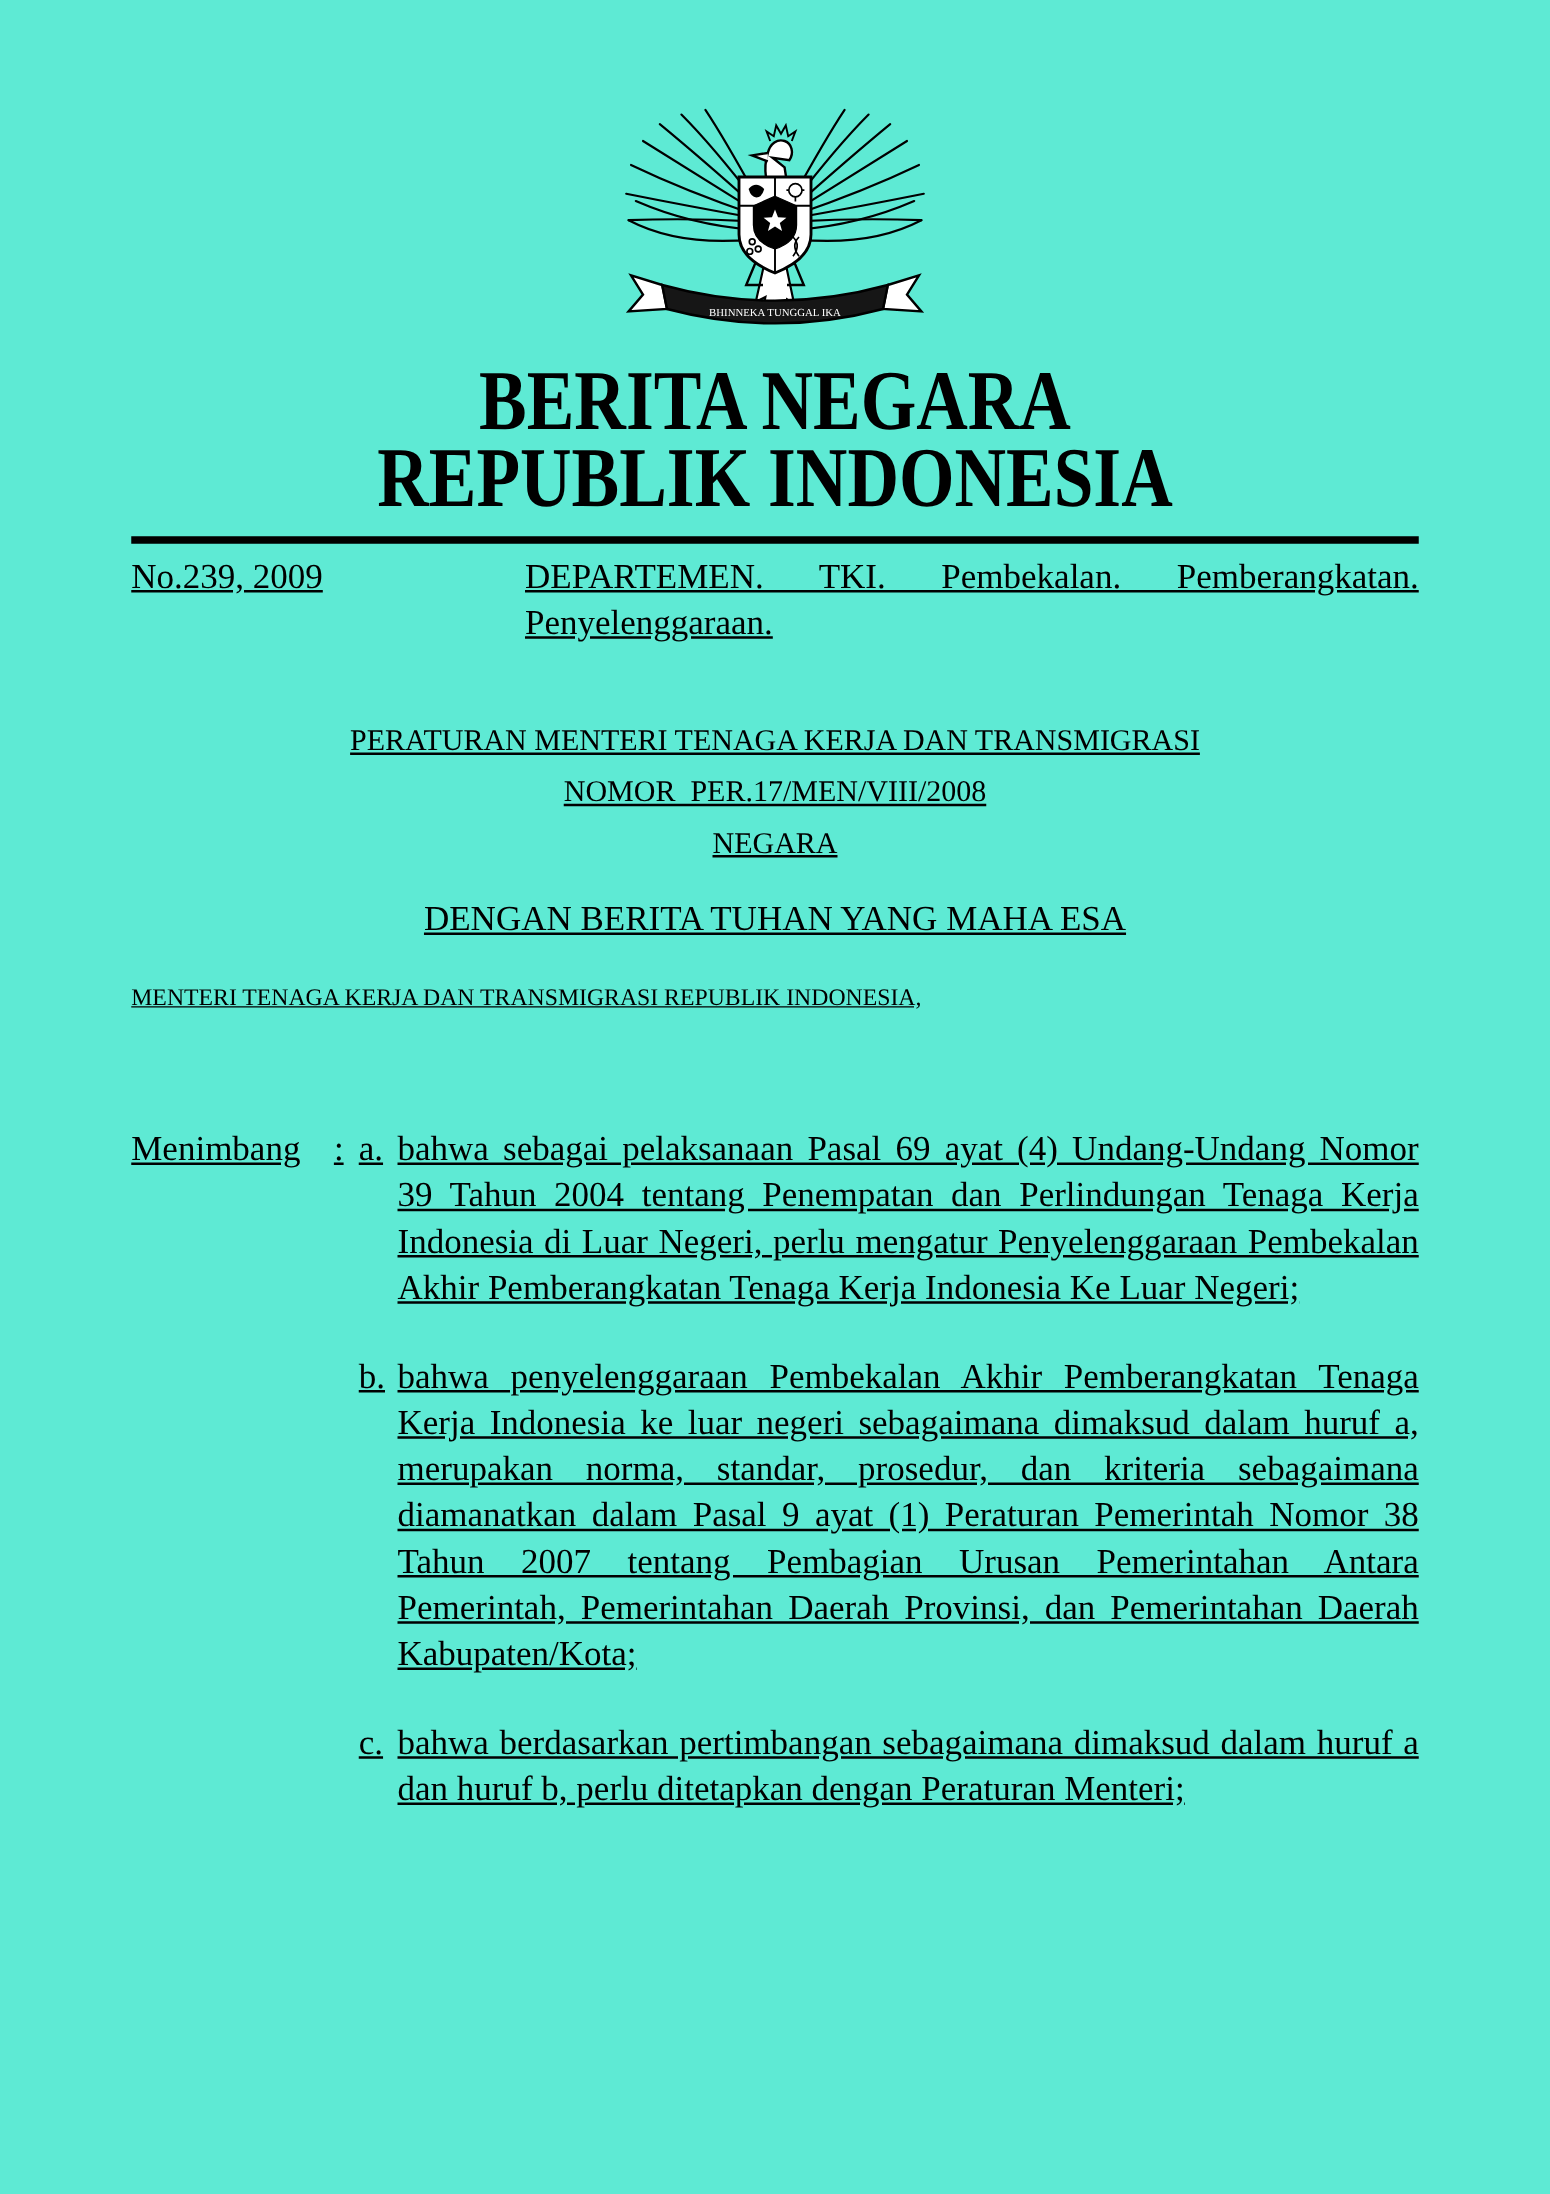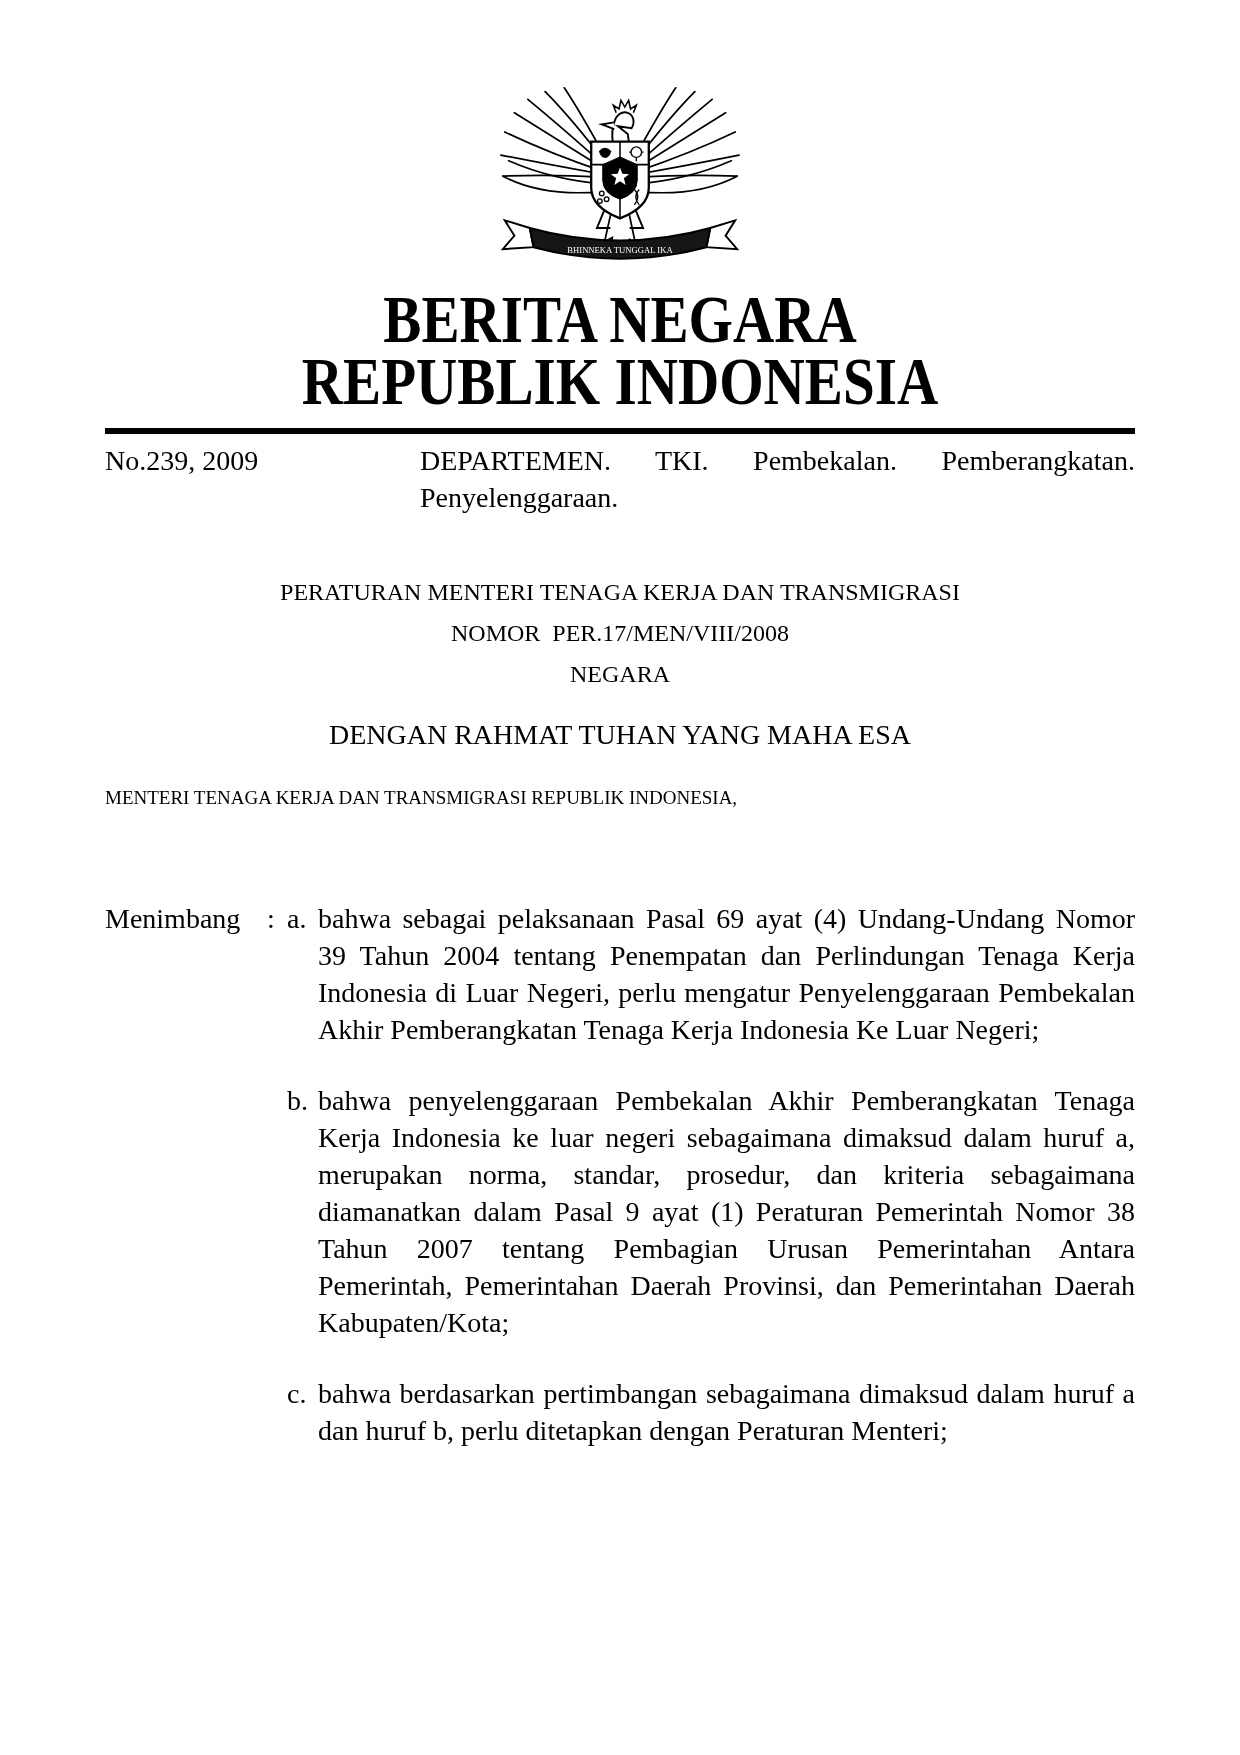--- a/index.html
+++ b/index.html
@@ -1,25 +1,25 @@
 <!DOCTYPE html>
 <html><head>
 <meta charset="utf-8">
 <style>
   html,body{margin:0;padding:0;background:#888;}
   .page{
     position:relative;
     width:1240px;height:1755px;
     margin:0 auto;
-    background:#ffffff;
+    background:#5eead4;
     font-family:"Liberation Serif","DejaVu Serif",serif;
     color:#000;
     overflow:hidden;
   }
-  .content{padding:0 105px;}
+  .content{padding:0 105px;text-decoration:underline;}
   .emblem-wrap{
     width:250px;margin:84px auto 0;text-align:center;
   }
   .masthead{
     margin:8px 0 0;
     text-align:center;
     font-size:68px;
     font-weight:700;
     line-height:62px;
     letter-spacing:0px;
@@ -156,21 +156,21 @@
       <div class="meta-issue">No.239, 2009</div>
       <div class="meta-subject">DEPARTEMEN. TKI. Pembekalan. Pemberangkatan. Penyelenggaraan.</div>
     </div>
 
     <div class="reg-headings">
       <div>PERATURAN MENTERI TENAGA KERJA DAN TRANSMIGRASI</div>
       <div>NOMOR  PER.17/MEN/VIII/2008</div>
       <div>NEGARA</div>
     </div>
 
-    <div class="invocation">DENGAN RAHMAT TUHAN YANG MAHA ESA</div>
+    <div class="invocation">DENGAN BERITA TUHAN YANG MAHA ESA</div>
     <div class="authority">MENTERI TENAGA KERJA DAN TRANSMIGRASI REPUBLIK INDONESIA,</div>
 
     <div class="considerations">
       <div class="cons-label">Menimbang</div>
       <div class="cons-colon">:</div>
       <div class="cons-items">
         <div class="cons-item">
           <div class="cons-marker">a.</div>
           <div class="cons-text">bahwa sebagai pelaksanaan Pasal 69 ayat (4) Undang-Undang Nomor 39 Tahun 2004 tentang Penempatan dan Perlindungan Tenaga Kerja Indonesia di Luar Negeri, perlu mengatur Penyelenggaraan Pembekalan Akhir Pemberangkatan Tenaga Kerja Indonesia Ke Luar Negeri;</div>
         </div>

